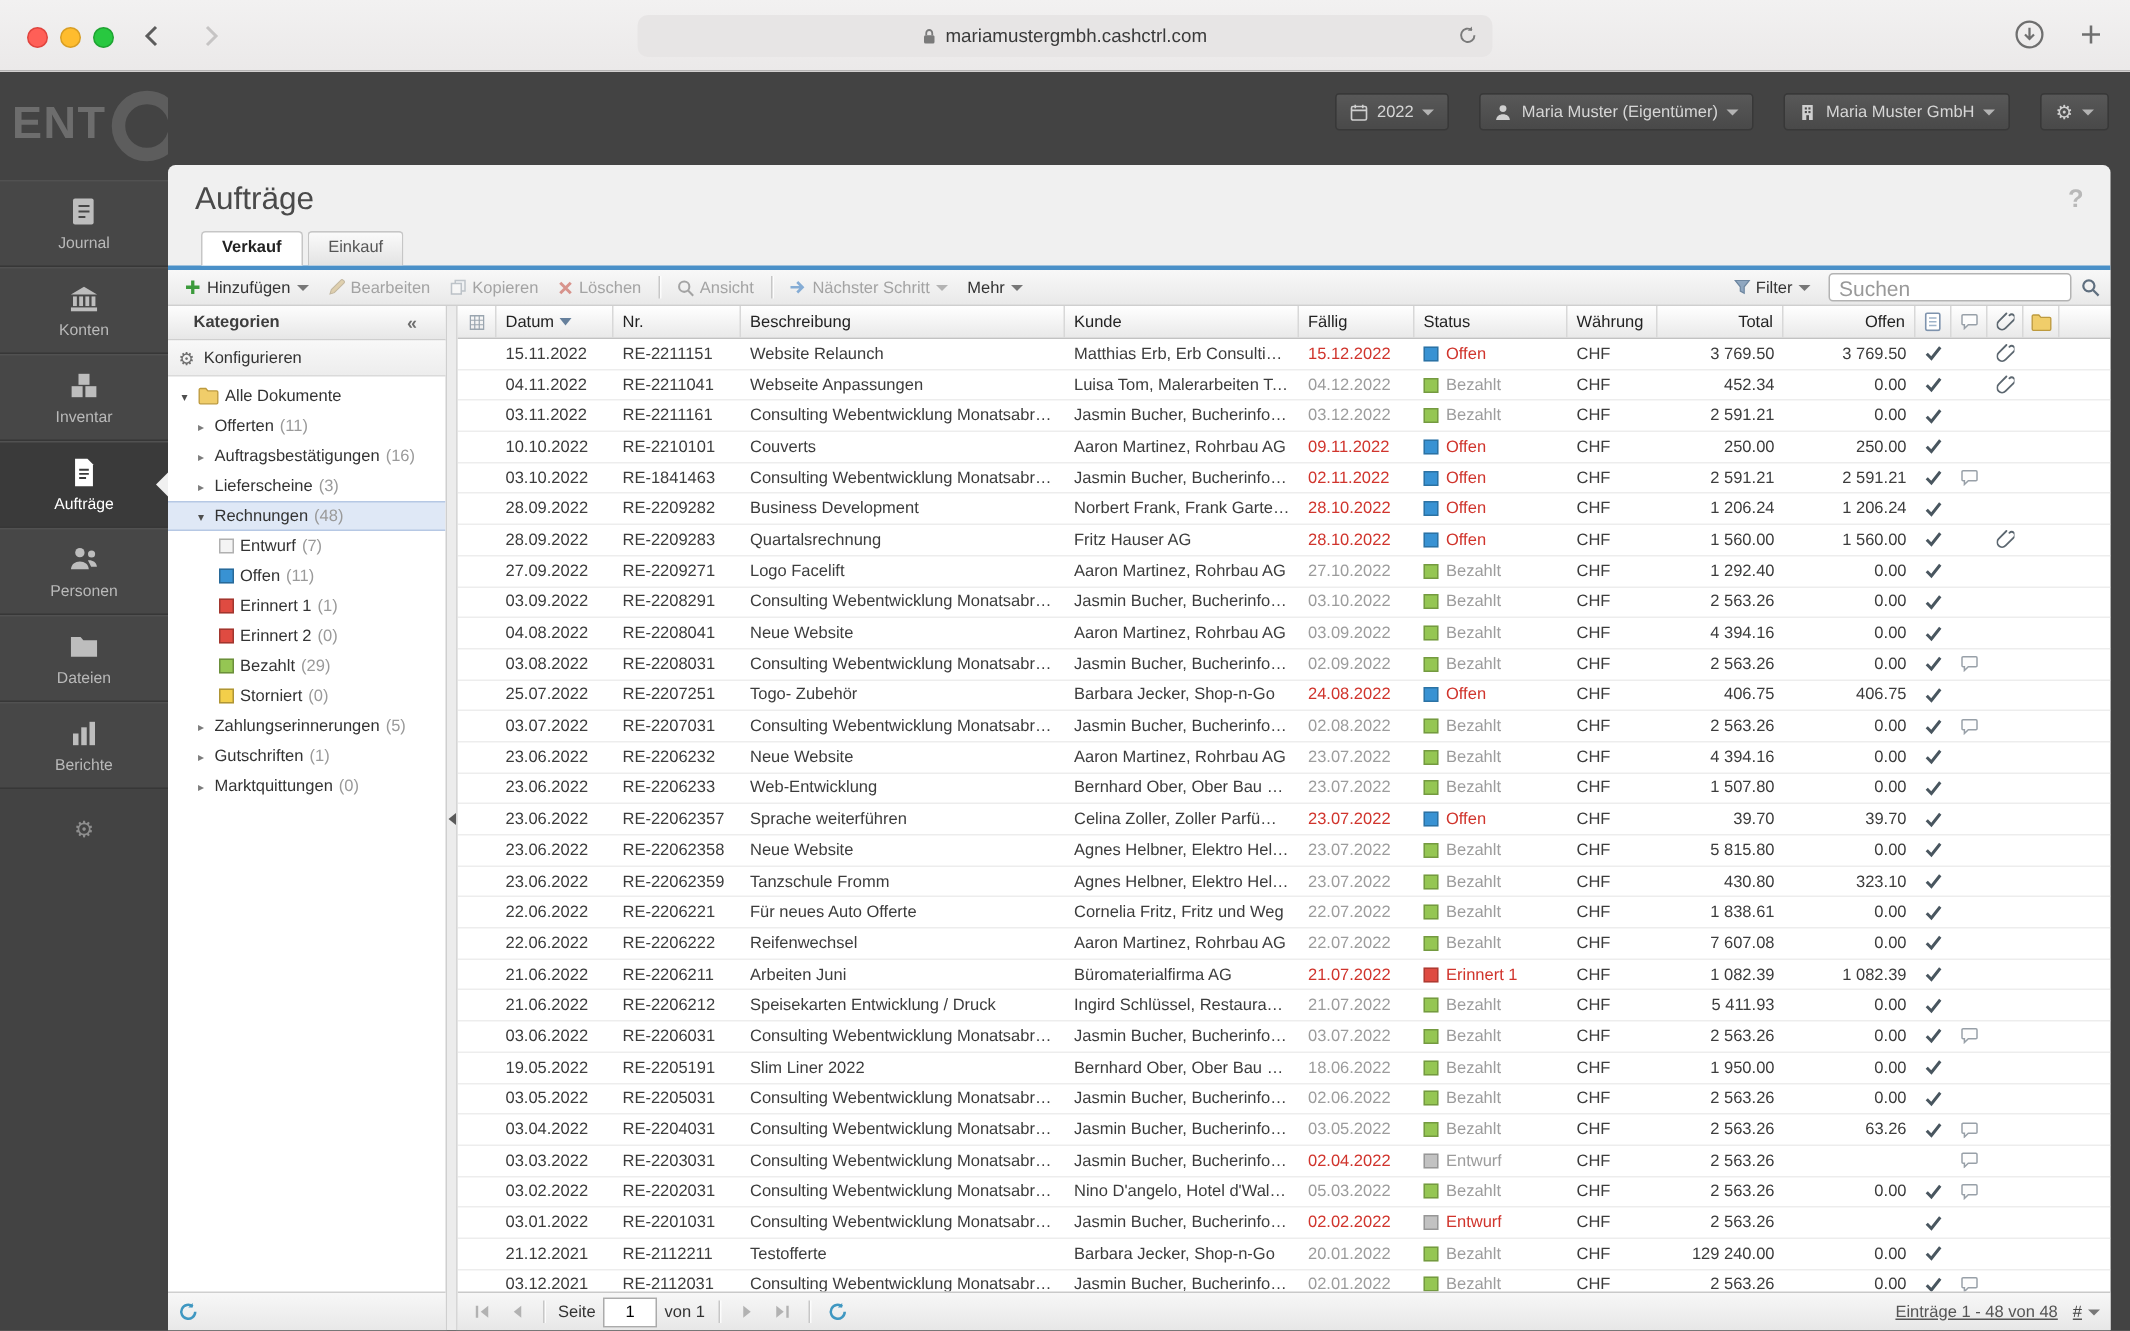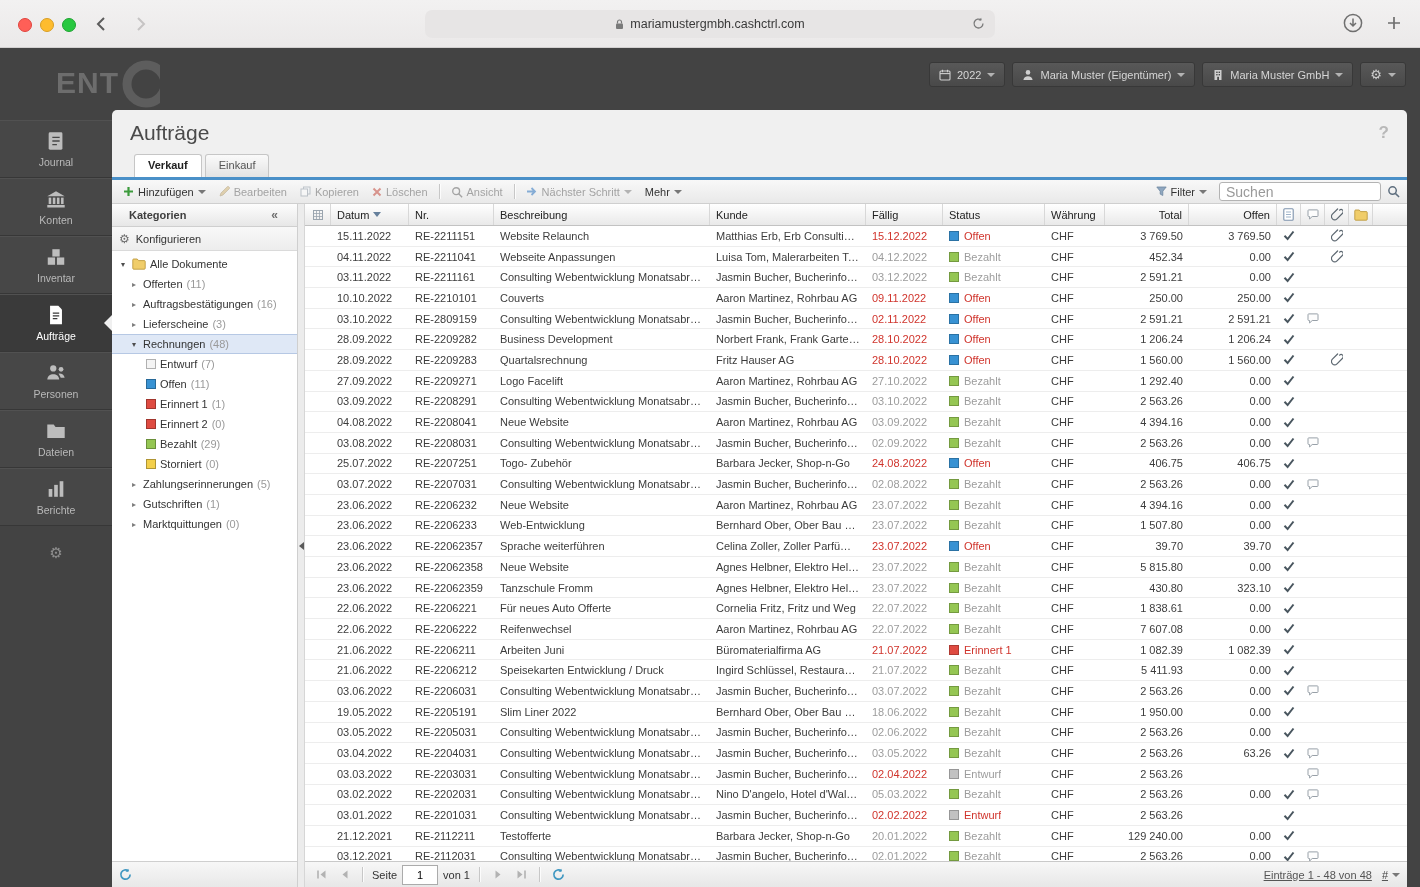--- a/index.html
+++ b/index.html
@@ -10,24 +10,24 @@
   .light{width:12px;height:12px;border-radius:50%;}
   .light.red{background:#ff5f57;border:1px solid #e0443e;}
   .light.yellow{background:#febc2e;border:1px solid #d89e24;}
   .light.green{background:#28c840;border:1px solid #1fa432;}
   .navarrows{position:absolute;left:88px;top:11px;display:flex;gap:14px;}
   .navbtn{width:26px;height:26px;display:flex;align-items:center;justify-content:center;}
   .urlpill{position:absolute;left:425px;top:10px;width:570px;height:28px;background:#e7e5e5;border-radius:7px;display:flex;align-items:center;justify-content:center;gap:6px;font-size:12.5px;color:#3a3a3a;}
   .urlreload{position:absolute;right:10px;top:7px;}
   .chrome-right{position:absolute;right:18px;top:12px;display:flex;gap:22px;align-items:center;}
   
-  .logo{position:absolute;left:0;top:56px;width:112px;height:56px;overflow:hidden;margin-left:48px;}
+  .logo{position:absolute;left:0;top:56px;width:112px;height:56px;overflow:hidden;}
   .logo-text{position:absolute;left:8px;top:10px;font-size:30px;font-weight:bold;color:#6d6d6d;letter-spacing:1px;z-index:2;}
   .logo-swoosh{position:absolute;left:52px;top:0;}
-  .top-controls{position:absolute;right:14px;top:62px;display:flex;gap:7px;}
+  .top-controls{position:absolute;right:14px;top:62px;display:flex;gap:20px;}
   .hbtn{height:25px;background:linear-gradient(#585858,#494949);border:1px solid #383838;border-radius:3px;color:#d6d6d6;font-size:11px;display:flex;align-items:center;padding:0 9px;gap:6px;box-sizing:border-box;}
   .caret{width:0;height:0;border-left:4px solid transparent;border-right:4px solid transparent;border-top:4px solid #b3b3b3;}
   .caret.dark{border-top-color:#777;}
   
   .side{position:absolute;left:0;top:120px;width:112px;bottom:0;}
   .side-item{position:relative;height:56px;background:#474747;border-top:1px solid #515151;border-bottom:1px solid #373737;display:flex;flex-direction:column;align-items:center;justify-content:center;gap:4px;color:#b9b9b9;font-size:10.5px;cursor:pointer;}
   .side-item.active{background:#3a3a3a;color:#fff;}
   .side-item.active::after{content:'';position:absolute;right:0;top:50%;margin-top:-8px;width:0;height:0;border-top:8px solid transparent;border-bottom:8px solid transparent;border-right:8px solid #f0f0f0;}
   .side-gear{margin-top:18px;text-align:center;color:#8e8e8e;font-size:15px;}
   .sicon path,.sicon rect,.sicon circle{fill:#bdbdbd;}
@@ -581,21 +581,21 @@
                   <path d="M1.5 5.8L4.6 9 10.5 1.5" fill="none" stroke="#49565f" stroke-width="2"></path>
                 </svg>
               </div>
               <div class="gc c-i ic"></div>
               <div class="gc c-i ic"></div>
               <div class="gc c-fill"></div>
             </div>
             <div class="grid-row">
               <div class="gc c-exp"></div>
               <div class="gc c-datum">03.10.2022</div>
-              <div class="gc c-nr">RE-2809159</div>
+              <div class="gc c-nr">RE-1841463</div>
               <div class="gc c-beschr">Consulting Webentwicklung Monatsabrech…</div>
               <div class="gc c-kunde">Jasmin Bucher, Bucherinformat…</div>
               <div class="gc c-faellig red">02.11.2022</div>
               <div class="gc c-status">
                 <span class="st-square" style="background: rgb(56, 146, 211);"></span>
                 <span class="st-label red">Offen</span>
               </div>
               <div class="gc c-waehrung">CHF</div>
               <div class="gc c-total">2 591.21</div>
               <div class="gc c-offen">2 591.21</div>

